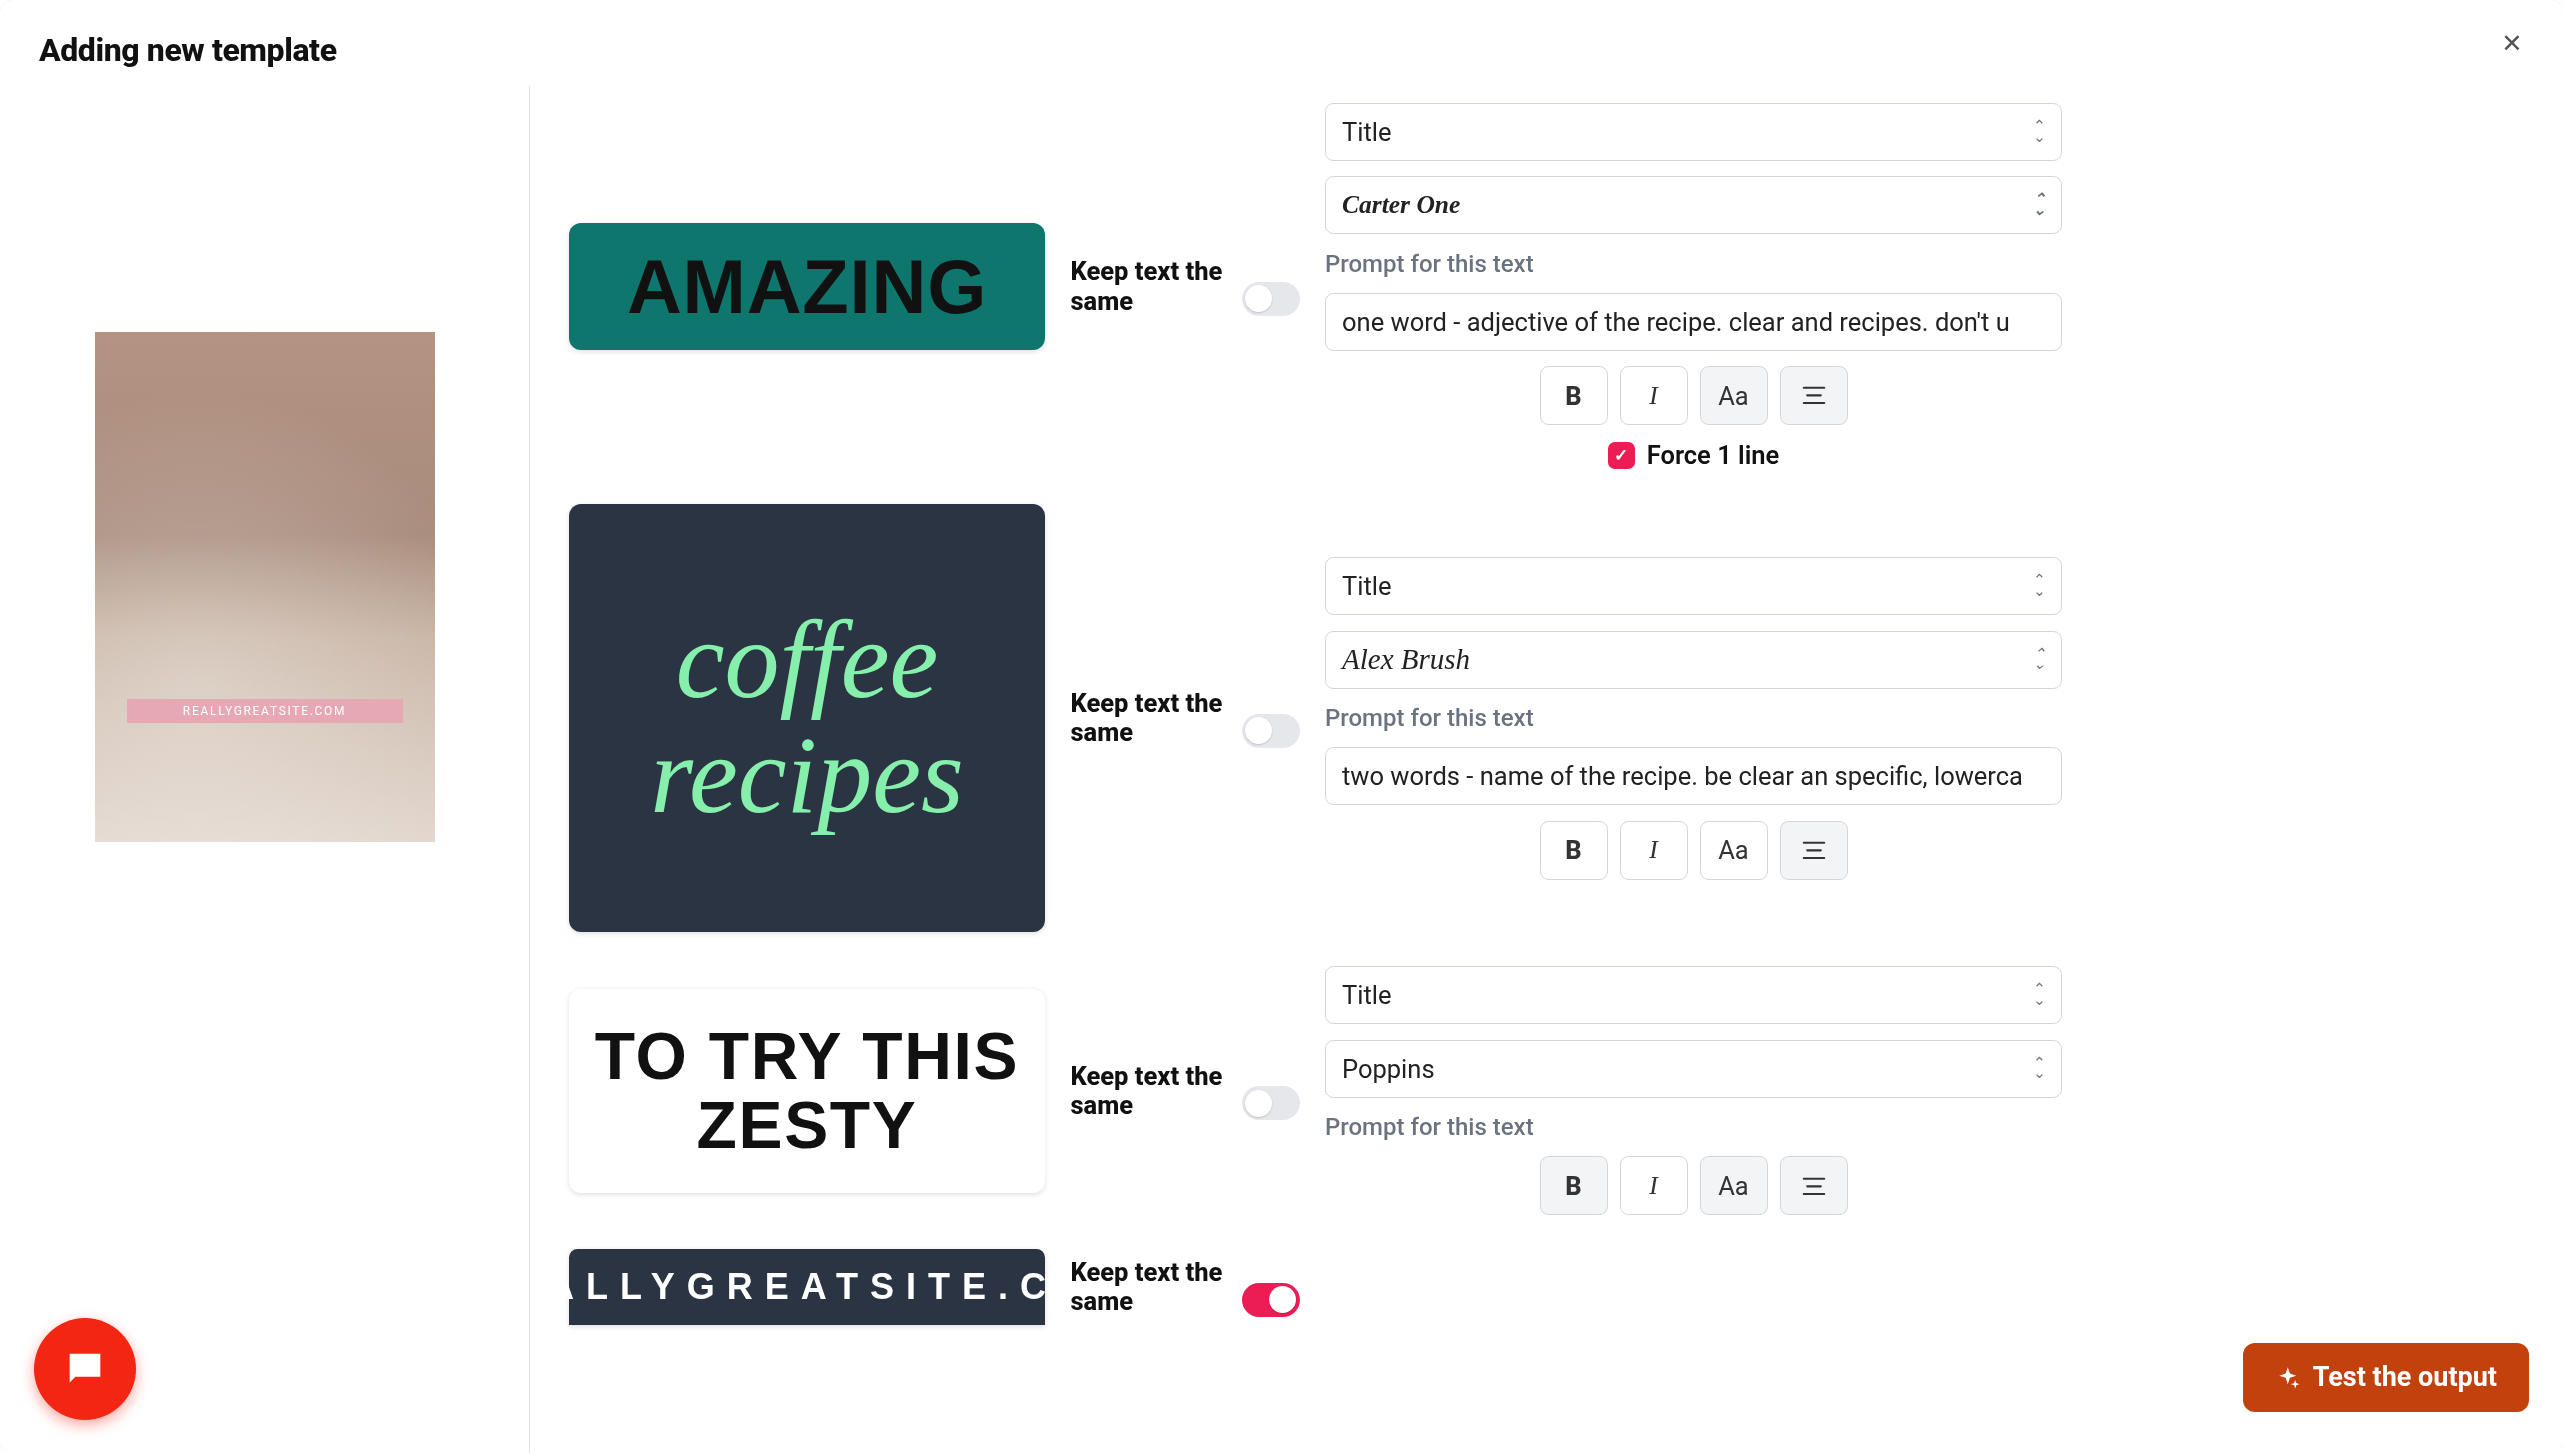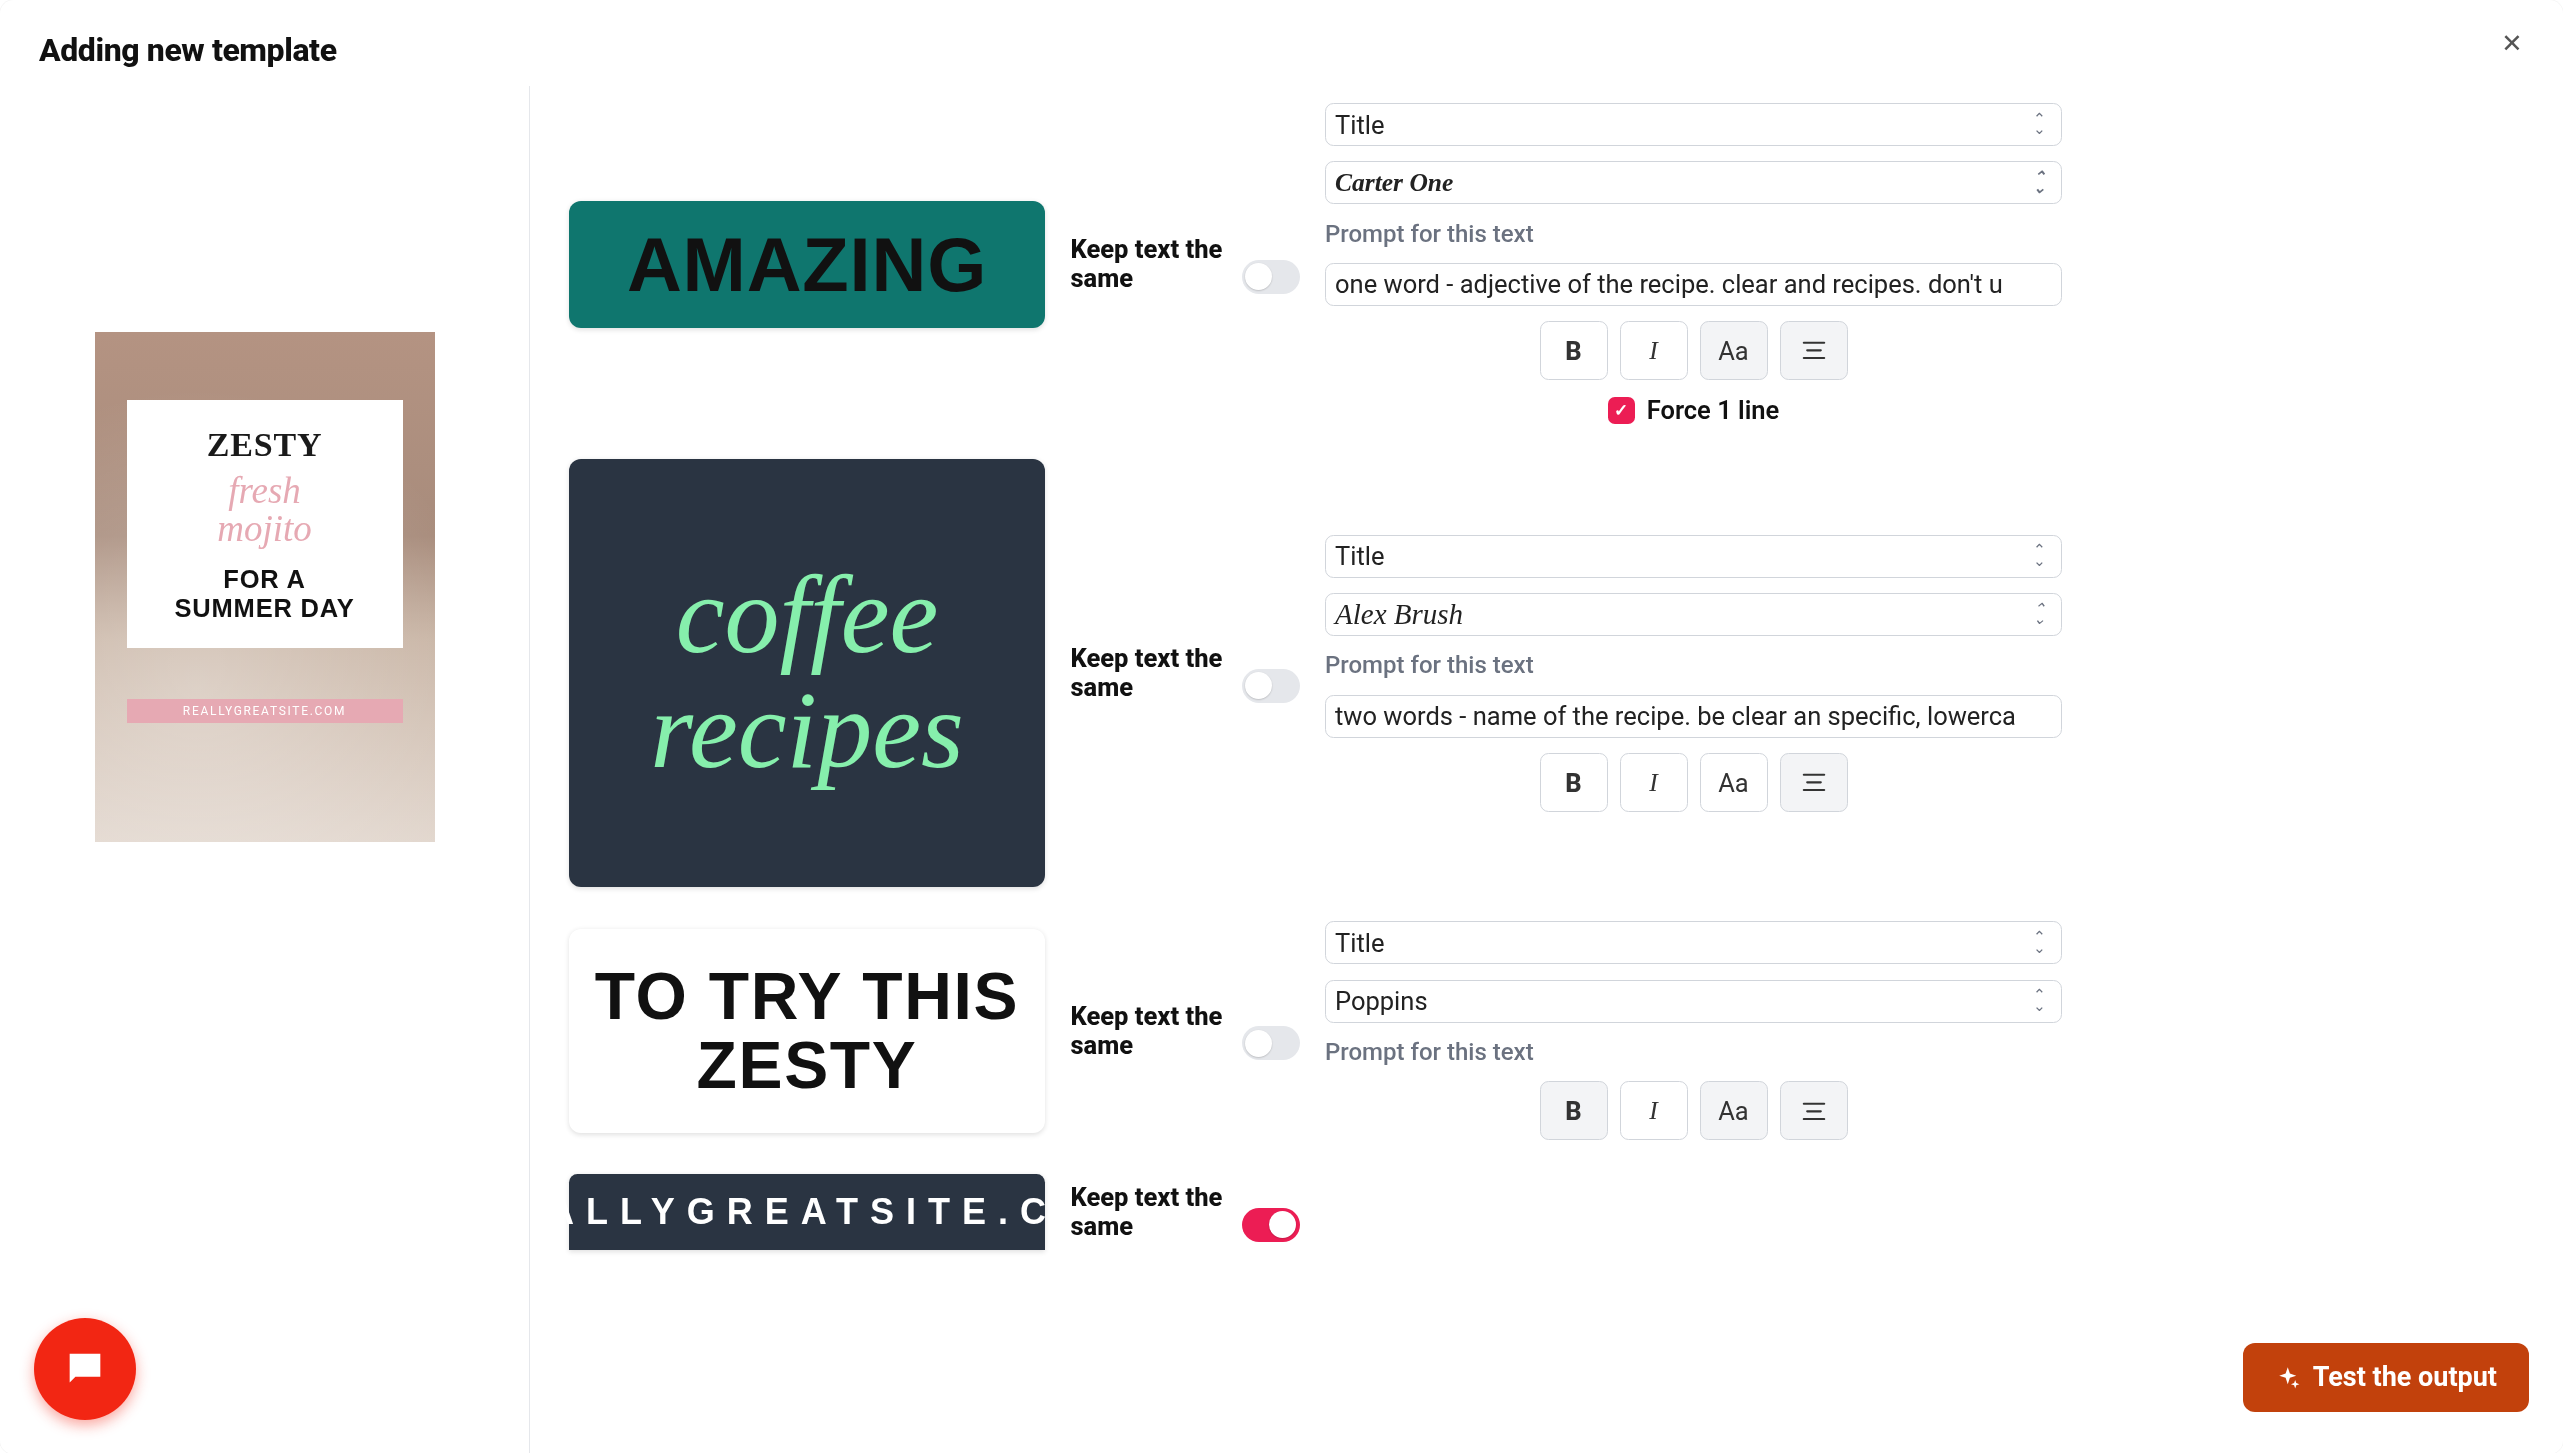--- a/index.html
+++ b/index.html
@@ -122,24 +122,24 @@
   .toggle .knob {
     position:absolute; top:3.4px; left:3.4px; width:27px; height:27px; background:#fff; border-radius:50%;
     box-shadow:0 0.8px 1.7px rgba(0,0,0,.2);
     transition:left .15s;
   }
   .toggle.on { background:#ec1d54; }
   .toggle.on .knob { left:27px; }
 
   .fields { flex:1; display:flex; flex-direction:column; gap:15.3px; }
   .select, .input {
-    height: 43px;
+    height: 58px;
     border:0.8px solid #d1d5db;
     border-radius:8.5px;
-    padding: 0 37px 0 9px;
+    padding: 0 37px 0 16px;
     font-size:25.5px;
     display:flex; align-items:center;
     background:#fff;
     position:relative;
     color:#222;
   }
   .select .chev {
     position:absolute; right:15.3px; top:50%; transform:translateY(-50%);
     display:flex; flex-direction:column; gap:1.7px; color:#6b7280; font-size:15.3px; line-height:0.7;
   }
@@ -194,27 +194,20 @@
   <div class="header">
     <h1>Adding new template</h1>
   </div>
   <div class="close">✕</div>
 
   <div class="body">
 
     <div class="leftcol">
       <div class="preview-card">
         <div class="overlay-img"></div>
-        <div class="whitebox">
-          <div class="line1">ZESTY</div>
-          <div class="line2">fresh</div>
-          <div class="line3">mojito</div>
-          <div class="line4">FOR A</div>
-          <div class="line5">SUMMER DAY</div>
-        </div>
         <div class="linkbar">REALLYGREATSITE.COM</div>
       </div>
     </div>
 
     <div class="rightcol">
 
       <div class="row" style="align-items:center;">
         <div class="thumb thumb-amazing">AMAZING</div>
         <div class="keep-col">
           <div class="lbl">Keep text the same</div>

